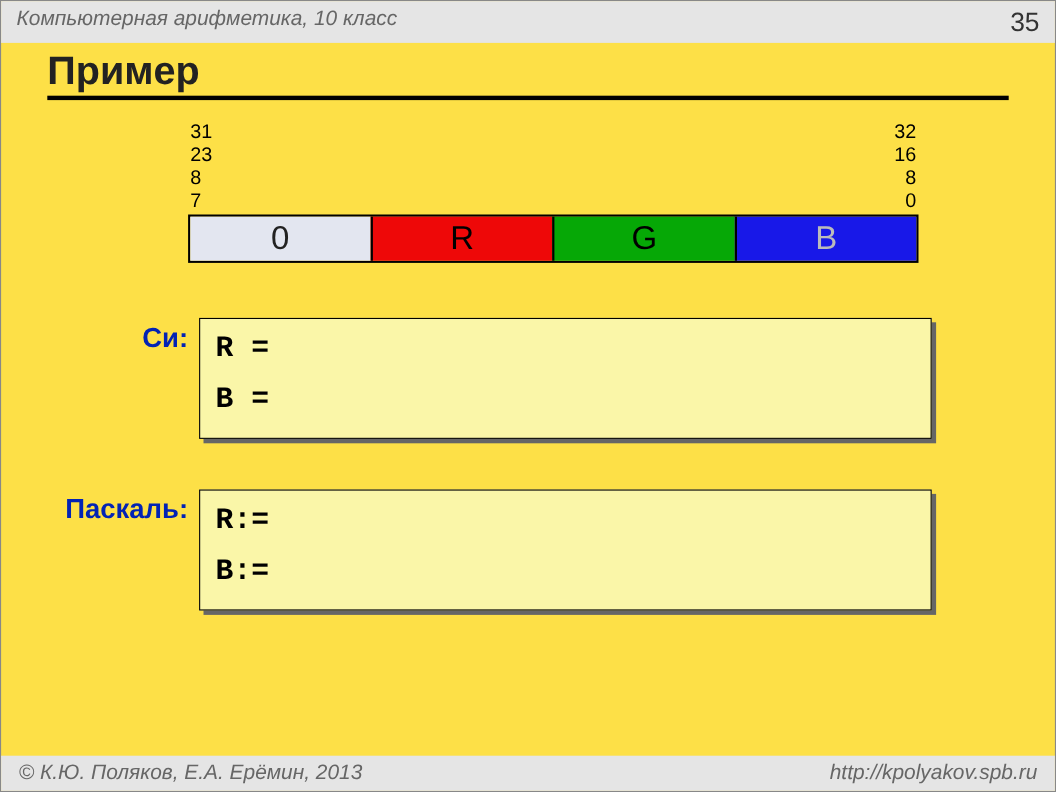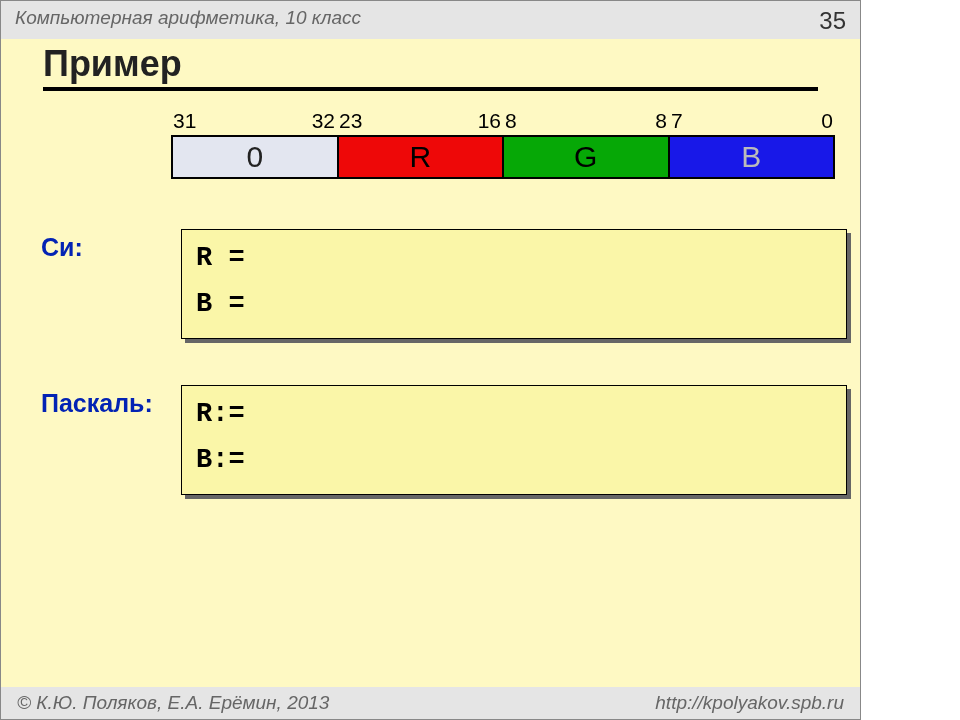--- a/index.html
+++ b/index.html
@@ -6,24 +6,24 @@
   html, body {
     margin: 0;
     padding: 0;
     width: 960px;
     height: 720px;
     font-family: Arial, Helvetica, sans-serif;
     background: #fff;
     position: relative;
   }
   .slide {
-    width: 861px;
+    width: 960px;
     height: 720px;
     position: relative;
-    background: #fef9c3;
+    background: #fde047;
     border: 1px solid #888;
   }
   .header-bar {
     background: #e5e5e5;
     padding: 6px 14px 4px 14px;
     display: flex;
     justify-content: space-between;
     align-items: flex-start;
   }
   .header-title {
@@ -48,22 +48,23 @@
     margin: 0 42px 18px 42px;
   }
   .bitfield-wrap {
     margin-left: 170px;
     margin-top: 6px;
     width: 680px;
   }
   .bitlabels {
     display: flex;
     width: 664px;
-    font-size: 21px;
+    font-size: 18px;
     color: #000;
+    flex-direction: column;
   }
   .bitcell-hdr {
     flex: 1;
     display: flex;
     justify-content: space-between;
     padding: 0 2px;
   }
   .bitfield {
     display: flex;
     width: 664px;
@@ -84,20 +85,21 @@
   .cR { background: #ee0808; color: #000; }
   .cG { background: #06a806; color: #000; }
   .cB { background: #1818e8; color: #bbb; }
   .lang-row {
     display: flex;
     align-items: flex-start;
     margin-left: 40px;
   }
   .lang-label {
     width: 140px;
+    text-align: right;
     color: #0323b4;
     font-weight: bold;
     font-size: 25px;
     padding-top: 4px;
     padding-right: 10px;
   }
   .code-box {
     width: 666px;
     background: #faf6a8;
     border: 1px solid #000;

